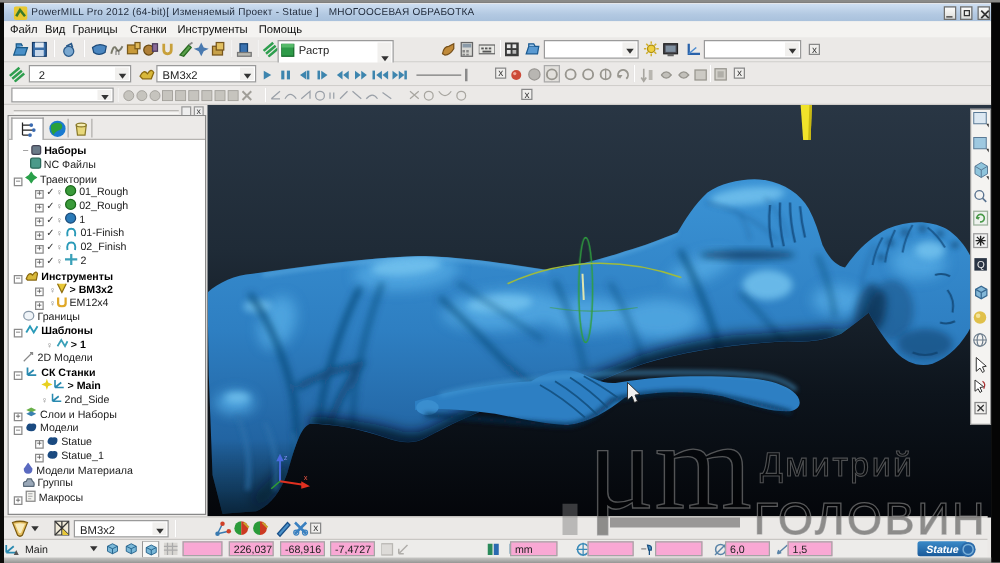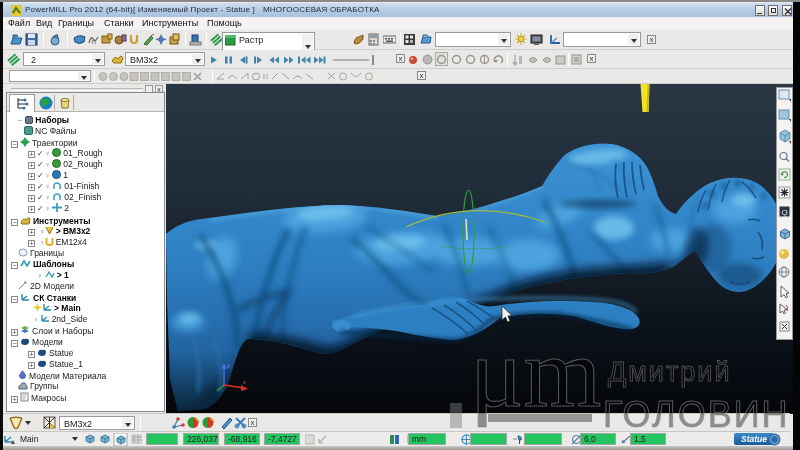--- a/index.html
+++ b/index.html
@@ -33,21 +33,21 @@
 .row b{font-weight:bold;color:#000}
 .pm{display:inline-block;width:7px;height:7px;border:1px solid #8a8a8a;background:#fff;font-size:7px;line-height:5px;text-align:center;color:#444;vertical-align:-1px;margin-right:2px}
 .ti{display:inline-block;width:9px;height:9px;vertical-align:-1px;margin-right:2px;border-radius:2px}
 .chk{display:inline-block;color:#333;font-size:8px;margin-right:1px}
 
 #vp{position:absolute;left:166px;top:84px;width:627px;height:330px;background:linear-gradient(#293644 0%,#1f2b37 35%,#0d141c 70%,#04060a 100%);overflow:hidden}
 #rtb{position:absolute;left:776px;top:87px;width:17px;height:253px;background:#f4f3f1;border:1px solid #9a9a9a}
 
 #brow1{position:absolute;left:0;top:413px;width:790px;height:18px;background:#ebe9e7;border-top:1px solid #c9c7c4}
 #brow2{position:absolute;left:0;top:431px;width:790px;height:15px;background:#edecea;border-top:1px solid #c9c7c4}
-.fld{position:absolute;top:1px;height:12px;background:#22c55e;border:1px solid #a5a5a5;font-size:8.5px;color:#222;padding:1px 3px;line-height:9px}
+.fld{position:absolute;top:1px;height:12px;background:#f9a8d4;border:1px solid #a5a5a5;font-size:8.5px;color:#222;padding:1px 3px;line-height:9px}
 #bborder{position:absolute;left:0;top:446px;width:800px;height:5px;background:linear-gradient(#c8c8c6,#8f8f8d)}
 #rborder{position:absolute;left:793px;top:0;width:7px;height:450px;background:#050505}
 #lborder{position:absolute;left:0;top:0;width:3px;height:450px;background:#0a0a08}
 #tborder{position:absolute;left:0;top:0;width:800px;height:2px;background:#8a8a88}
 #vp svg,#rtb svg{display:block}
 .row svg{display:inline-block}
 </style></head>
 <body>
 <div id="app">
 <div id="chrome">

